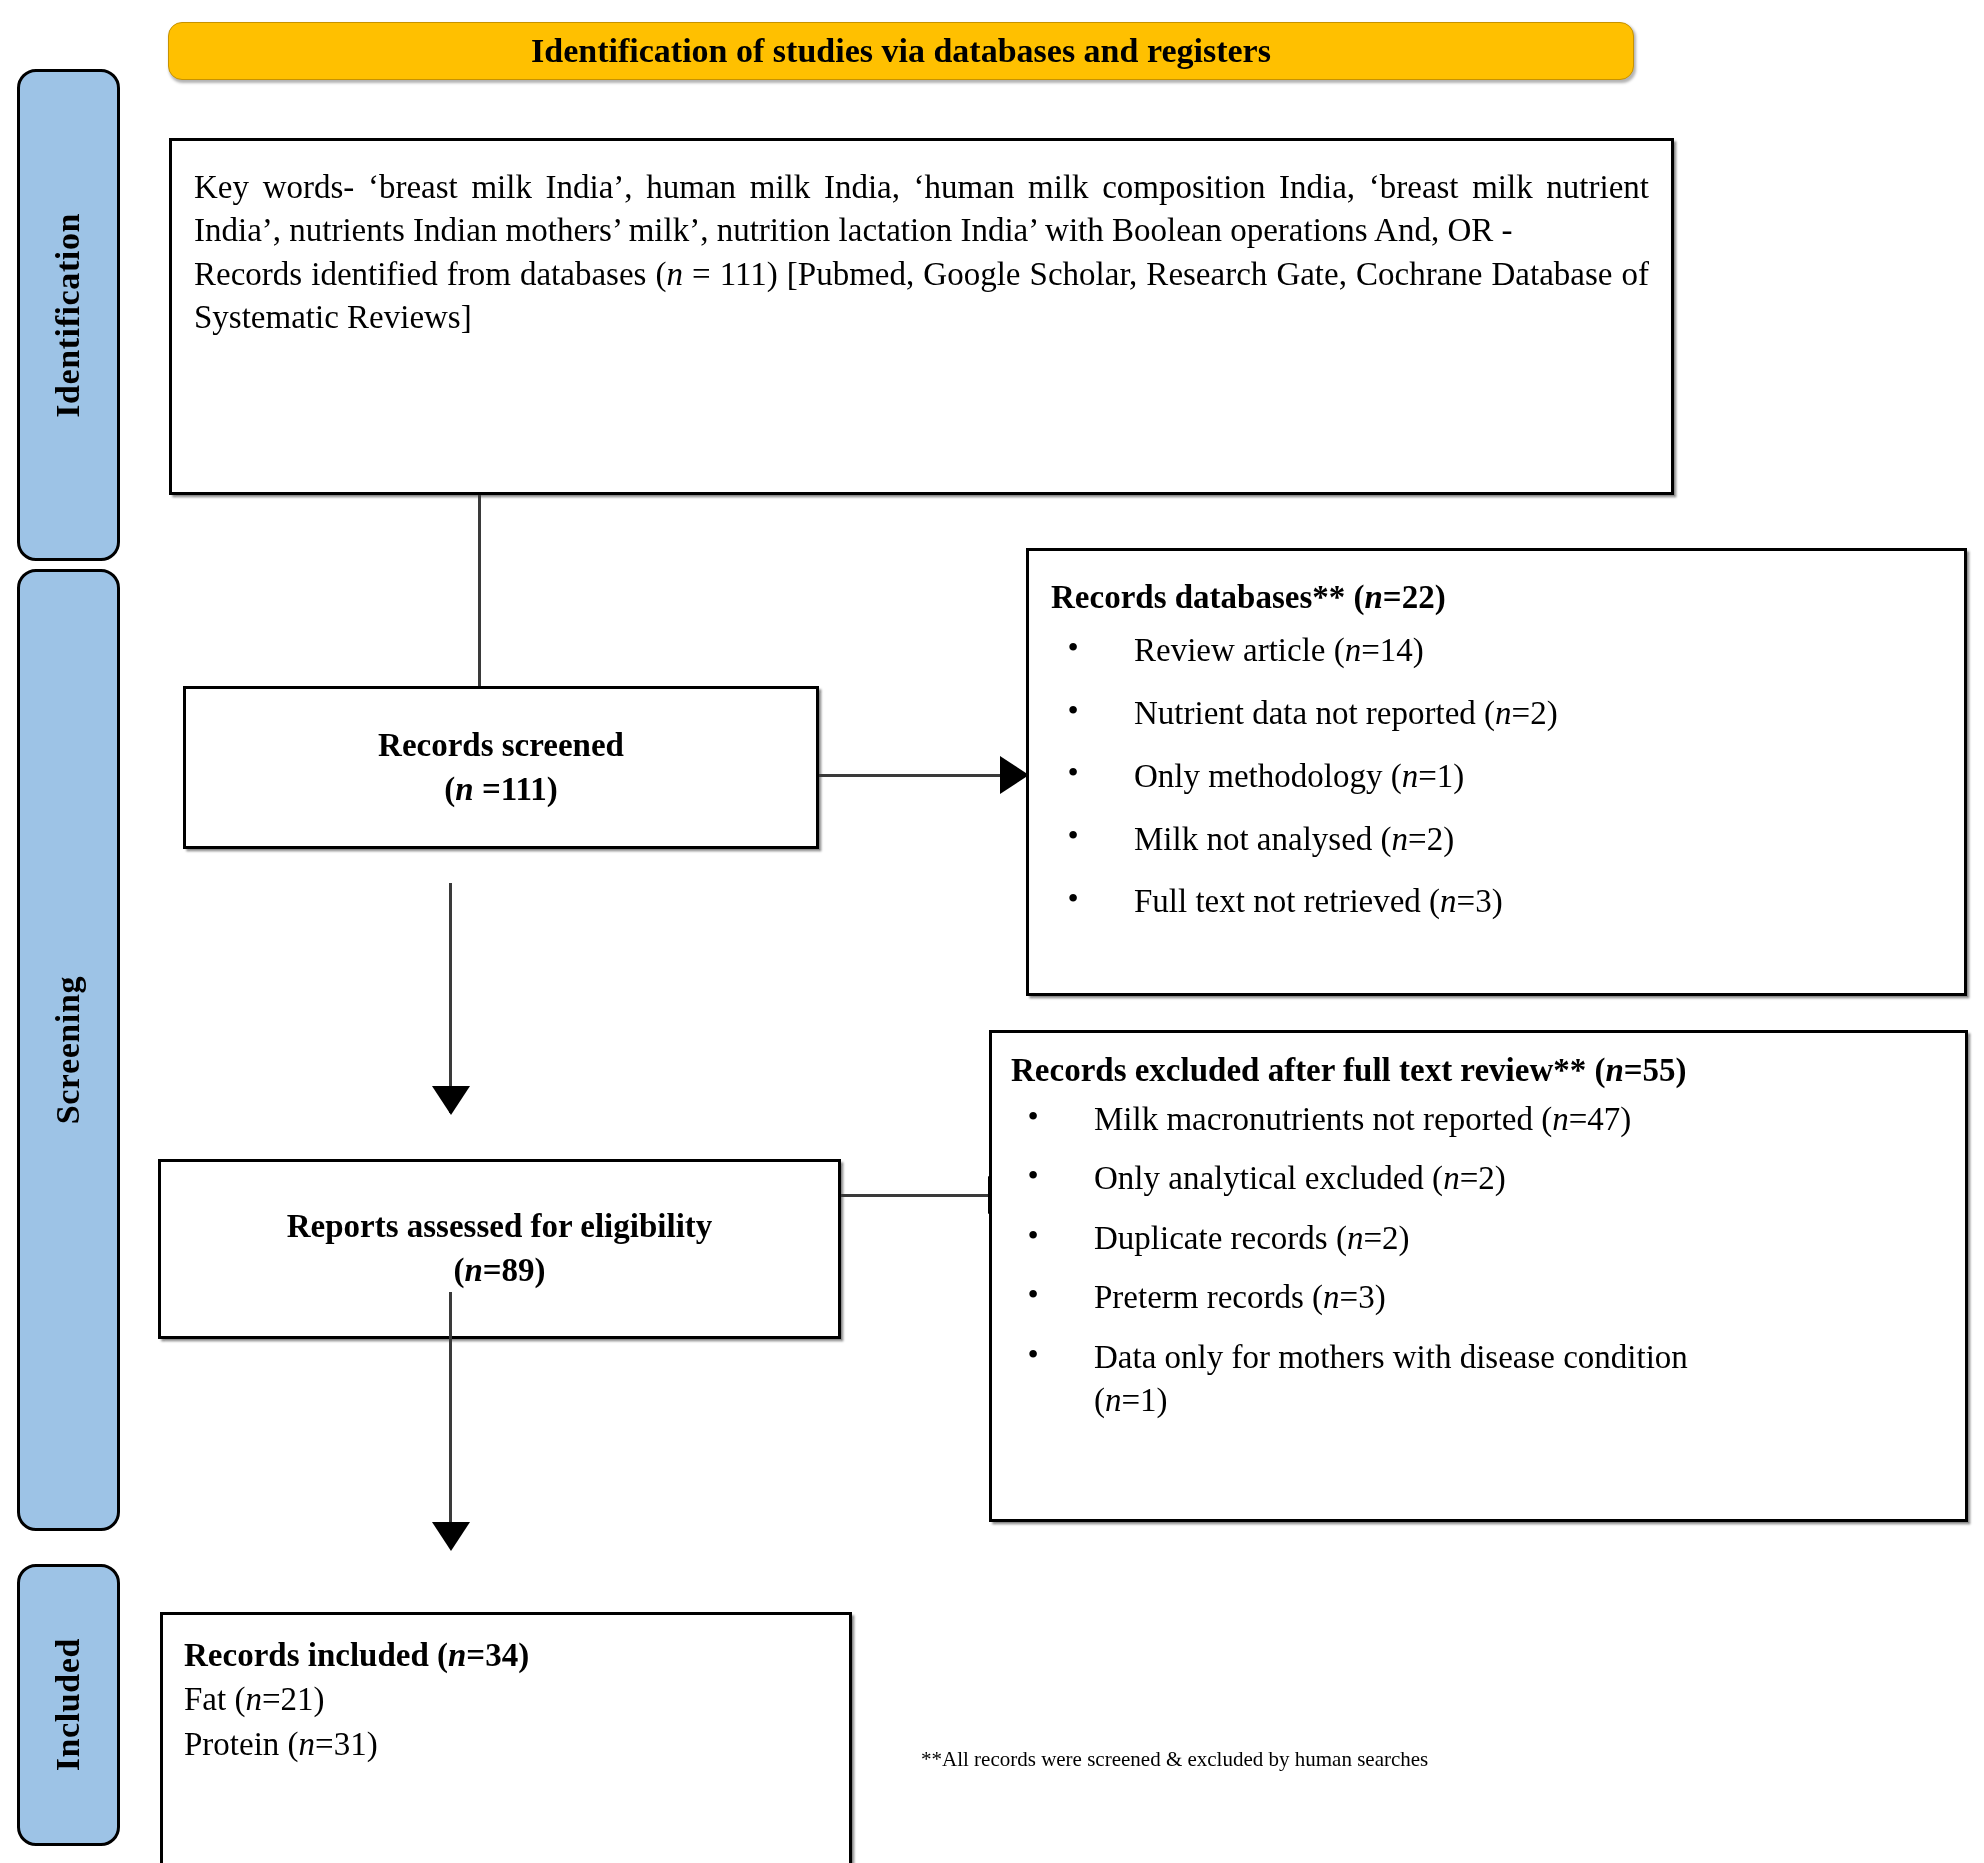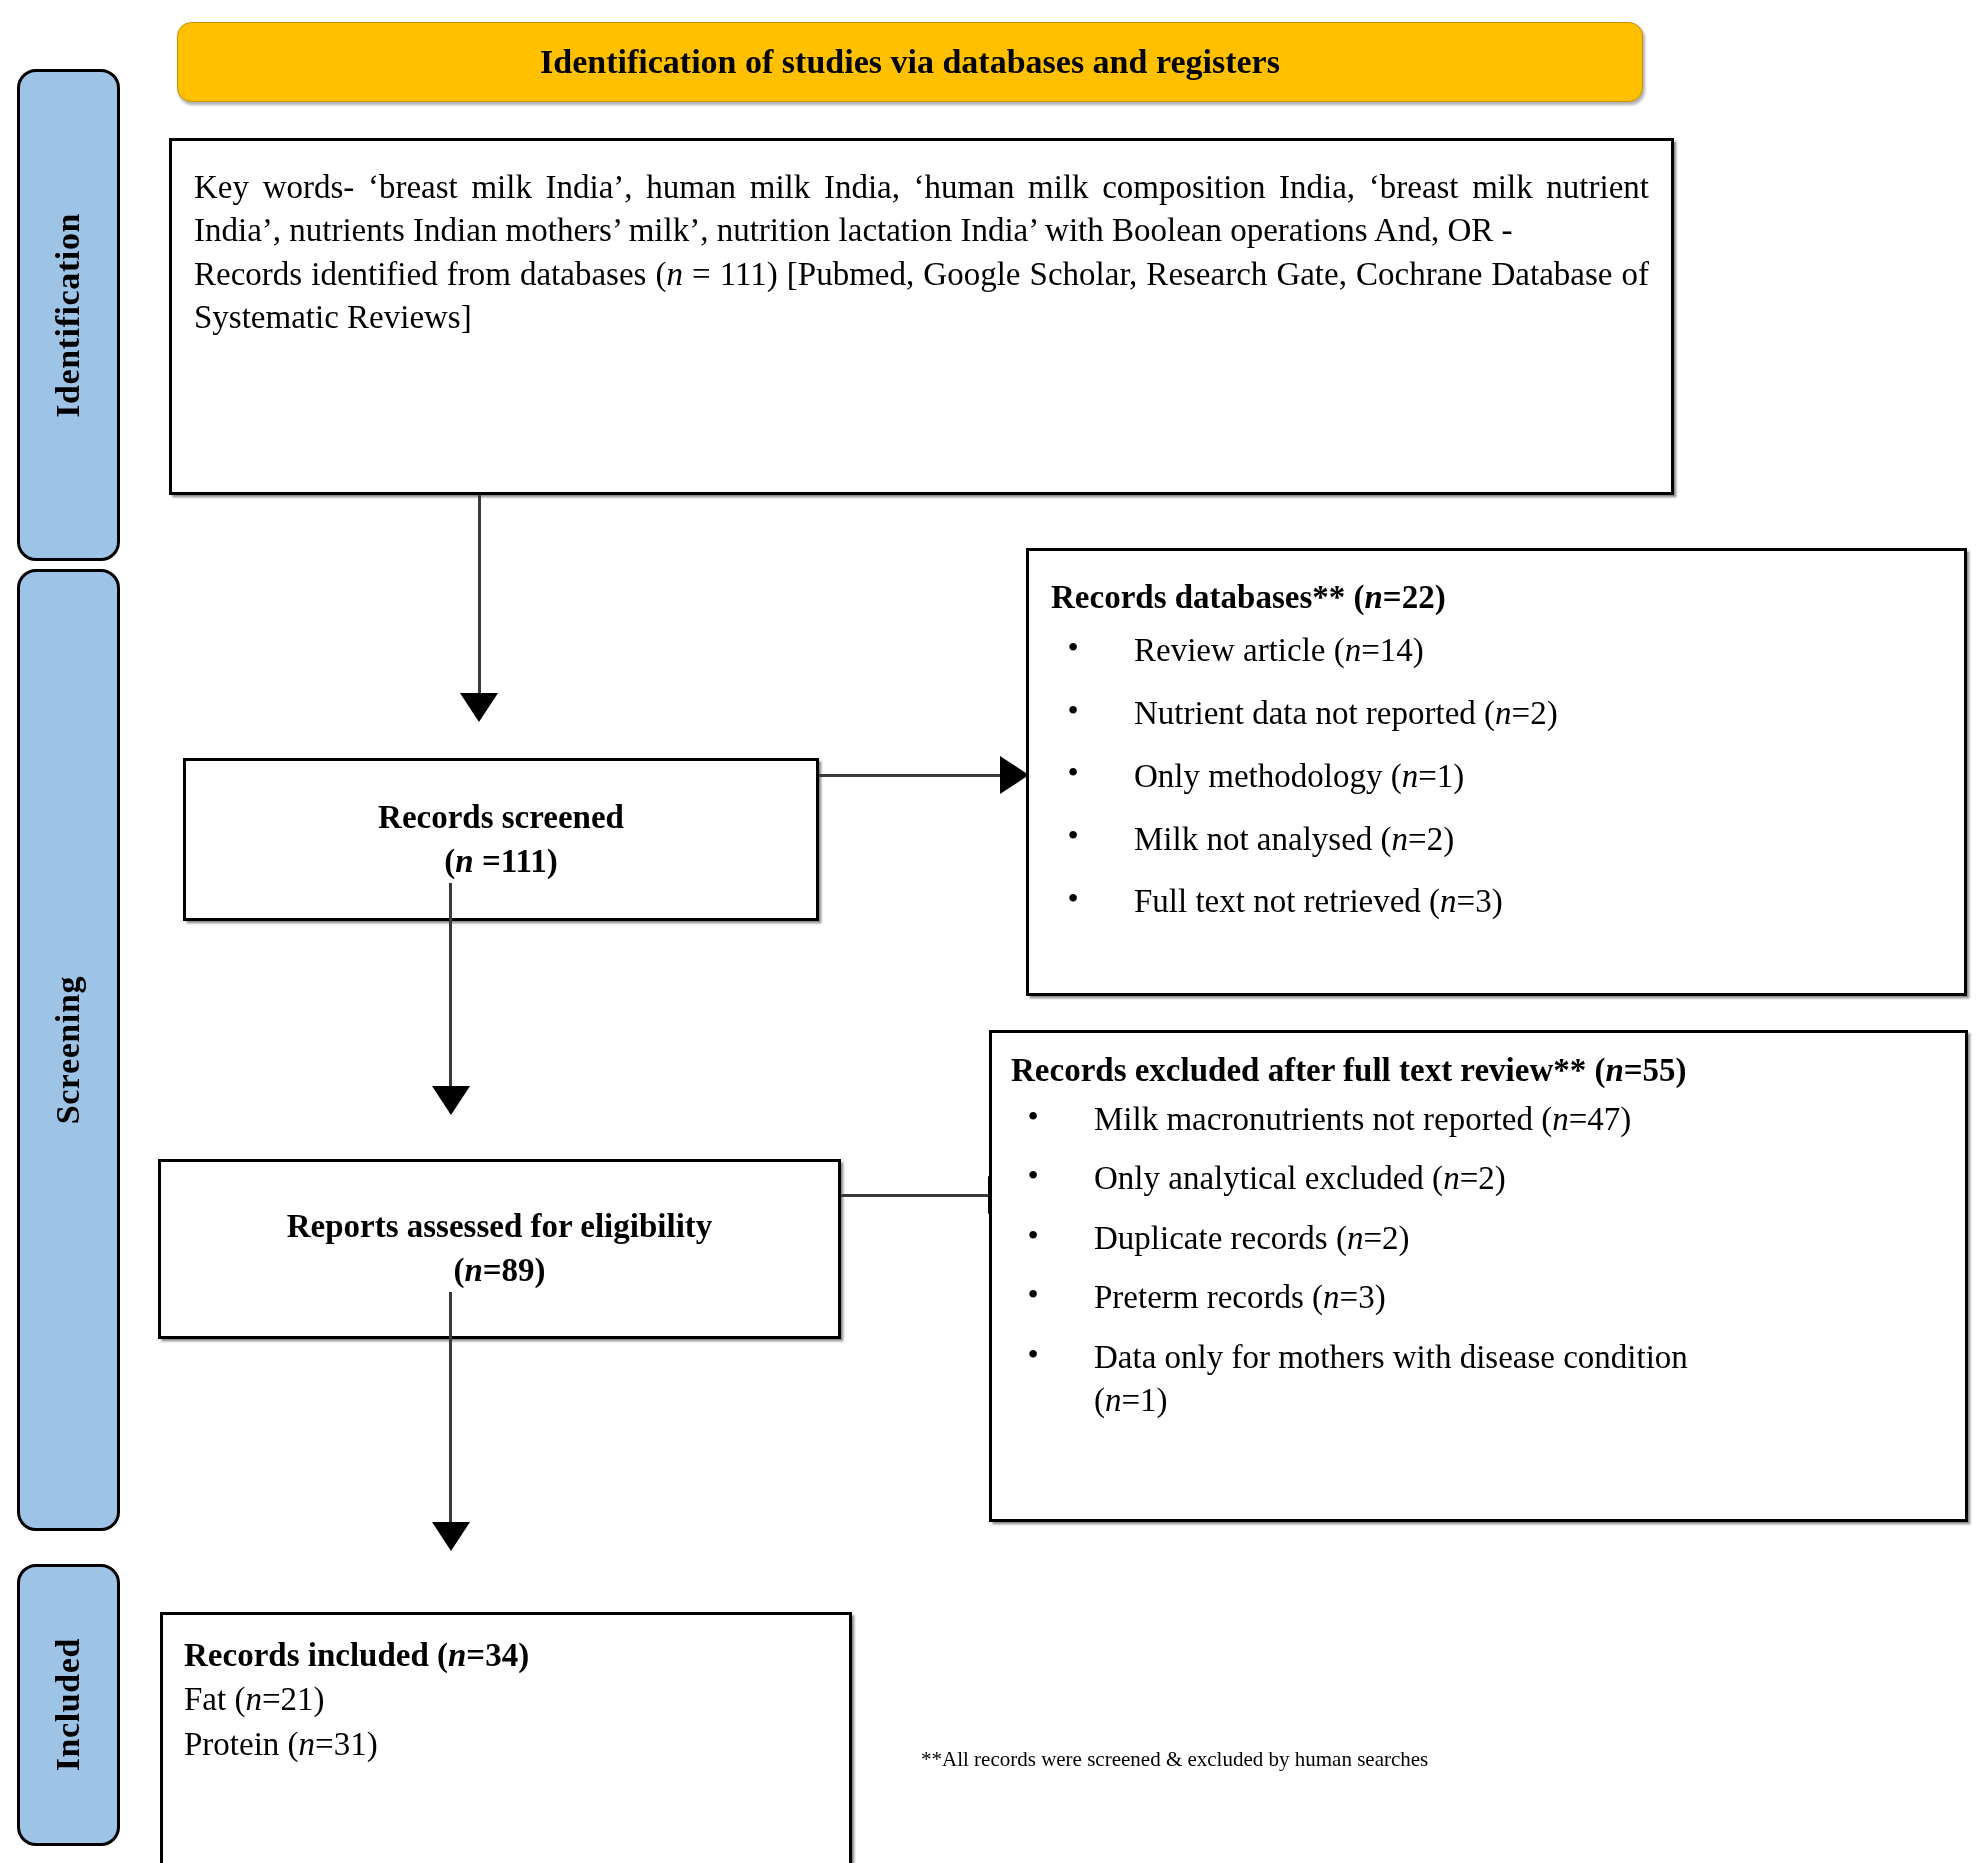--- a/index.html
+++ b/index.html
@@ -177,39 +177,39 @@
   </div>
 
   <div class="stage-band" style="left:16.6px; top:569px; width:103px; height:962px;">
     <span class="stage-label">Screening</span>
   </div>
 
   <div class="stage-band" style="left:16.6px; top:1564px; width:103px; height:282px;">
     <span class="stage-label">Included</span>
   </div>
 
-  <div class="banner" style="left:177px; top:22px; width:1466px; height:80px;">
+  <div class="banner" style="left:168px; top:22px; width:1466px; height:58px;border-radius:14px;">
     <span class="banner-text">Identification of studies via databases and registers</span>
   </div>
 
   <div class="box" style="left:169px; top:138px; width:1505px; height:357px;">
     <div class="box-pad">
       <div class="body-text">
         <span>Key words- ‘breast milk India’, human milk India, ‘human milk composition India, ‘breast milk nutrient India’, nutrients Indian mothers’ milk’, nutrition lactation India’ with Boolean operations And, OR -</span>
       </div>
       <div class="body-text" style="margin-top:1.1px;">
         <span>Records identified from databases (</span><em class="n">n</em><span> = 111) [Pubmed, Google Scholar, Research Gate, Cochrane Database of Systematic Reviews]</span>
       </div>
     </div>
   </div>
 
   <div class="vline" style="left:478px; top:495px; height:224px;"></div>
   <div class="arrow-down" style="left:460px; top:693px;"></div>
 
-  <div class="box" style="left:183px; top:758px; width:636px; height:163px;">
+  <div class="box" style="left:183px; top:686px; width:636px; height:163px;">
     <div class="box-pad" style="padding:11px 16.6px;">
       <div class="vcenter">
         <div class="center-text">Records screened</div>
         <div class="center-text">
           <span>(</span><em class="n">n</em><span> =111)</span>
         </div>
       </div>
     </div>
   </div>
 

